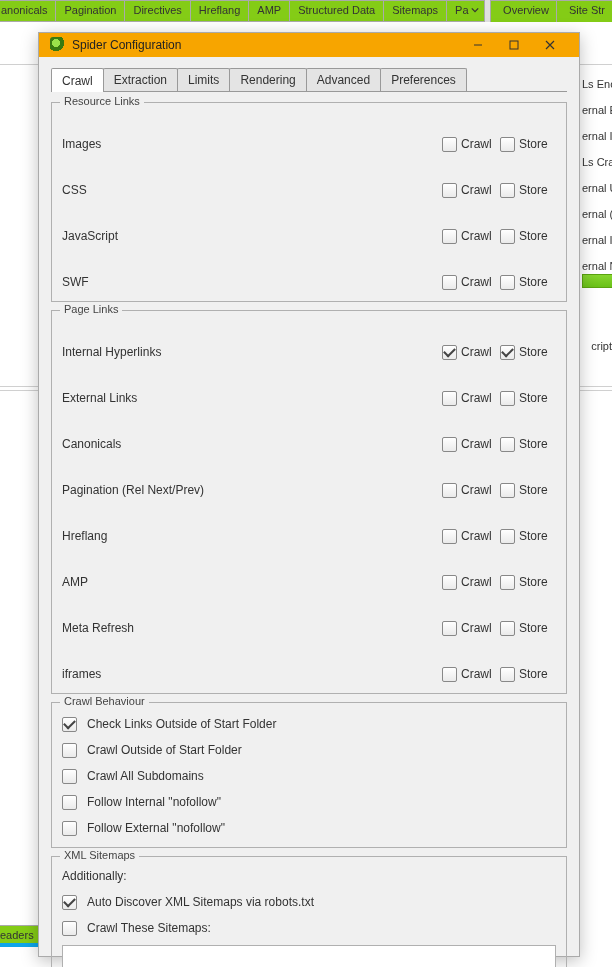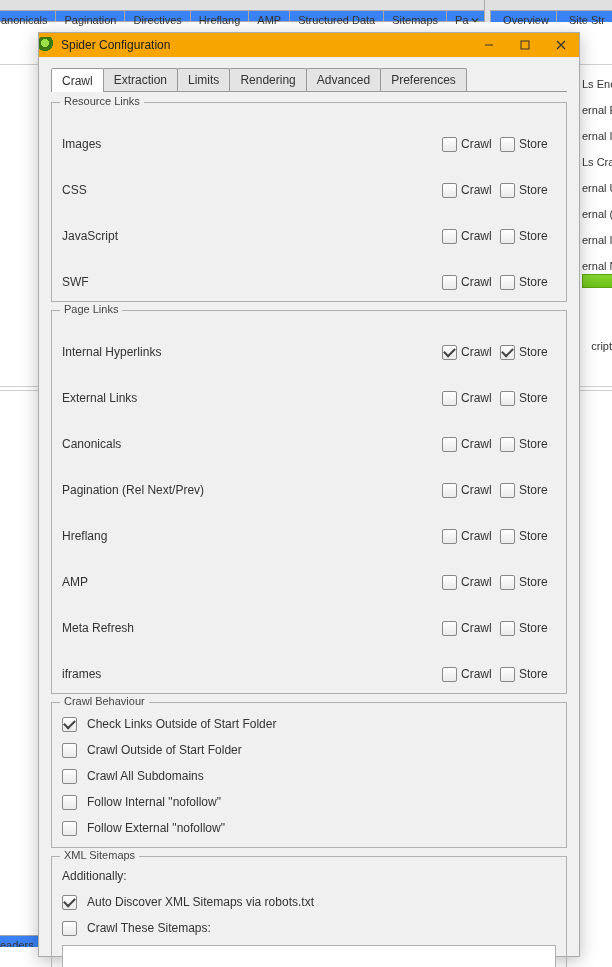--- a/index.html
+++ b/index.html
@@ -20,26 +20,25 @@
     height: 22px;
     background: #e0e0e0;
     border-bottom: 1px solid #aaa;
     display: flex;
     align-items: stretch;
     white-space: nowrap;
   }
   .bgt {
     border: 1px solid #aaa;
     border-bottom: none;
-    background: #3b82f6;
+    background: #84cc16;
     padding: 3px 8px;
     margin-right: -1px;
     font-size: 11px;
     color: #333;
-    margin-top: 10px;
   }
   .bgt.trunc-left { border-left: none; padding-left: 1px; }
   .bgright {
     position: absolute;
     right: 0; top: 0;
     display: flex;
     height: 22px;
     align-items: stretch;
   }
   .bgright .bgt { border-right: none; padding-left: 12px; }
@@ -72,40 +71,40 @@
     left: 0;
     bottom: 20px;
     height: 22px;
     width: 40px;
     overflow: hidden;
   }
   .headers-tab .bgt {
     border-left: none;
     padding-left: 0;
     text-align: right;
-    border-bottom: 7px solid #0ea5e9;
+    border-bottom: 4px solid #0ea5e9;
     border-top: 1px solid #aaa;
     height: 100%;
   }
   .dlg {
     position: absolute;
     left: 38px;
     top: 32px;
     width: 542px;
     height: 925px;
     background: #f0f0f0;
     border: 1px solid #aaa;
     box-shadow: 0 4px 16px rgba(0,0,0,.25);
   }
   .titlebar {
     height: 24px;
     background: #f7a500;
     display: flex;
     align-items: center;
-    padding: 0 0;
+    padding: 0 11px;
     gap: 6px;
   }
   .ticon {
     width: 16px; height: 16px;
     background: radial-gradient(circle at 6px 6px, #9be24a 0 4px, #3a7a10 4px 8px, transparent 8px);
     border-radius: 3px;
   }
   .ttitle { font-size: 12px; color: #222; font-weight: 500; }
   .winbtns { margin-left: auto; display: flex; gap: 0; }
   .winbtn {

